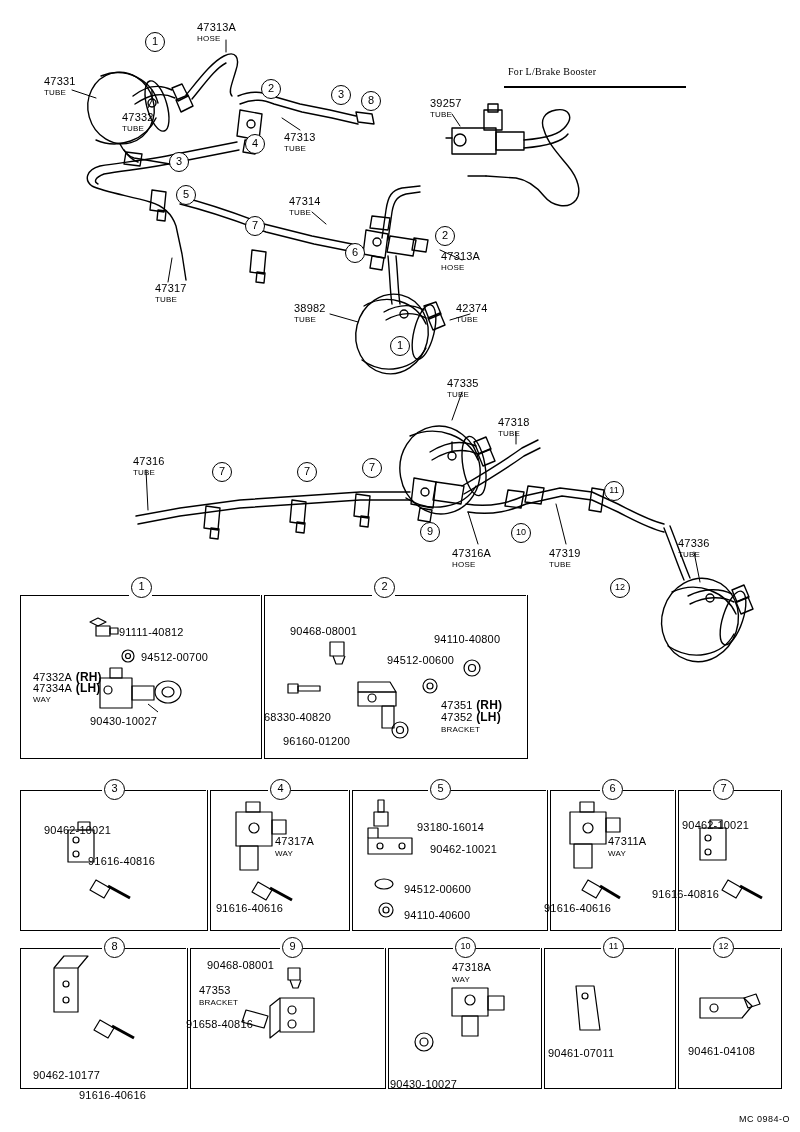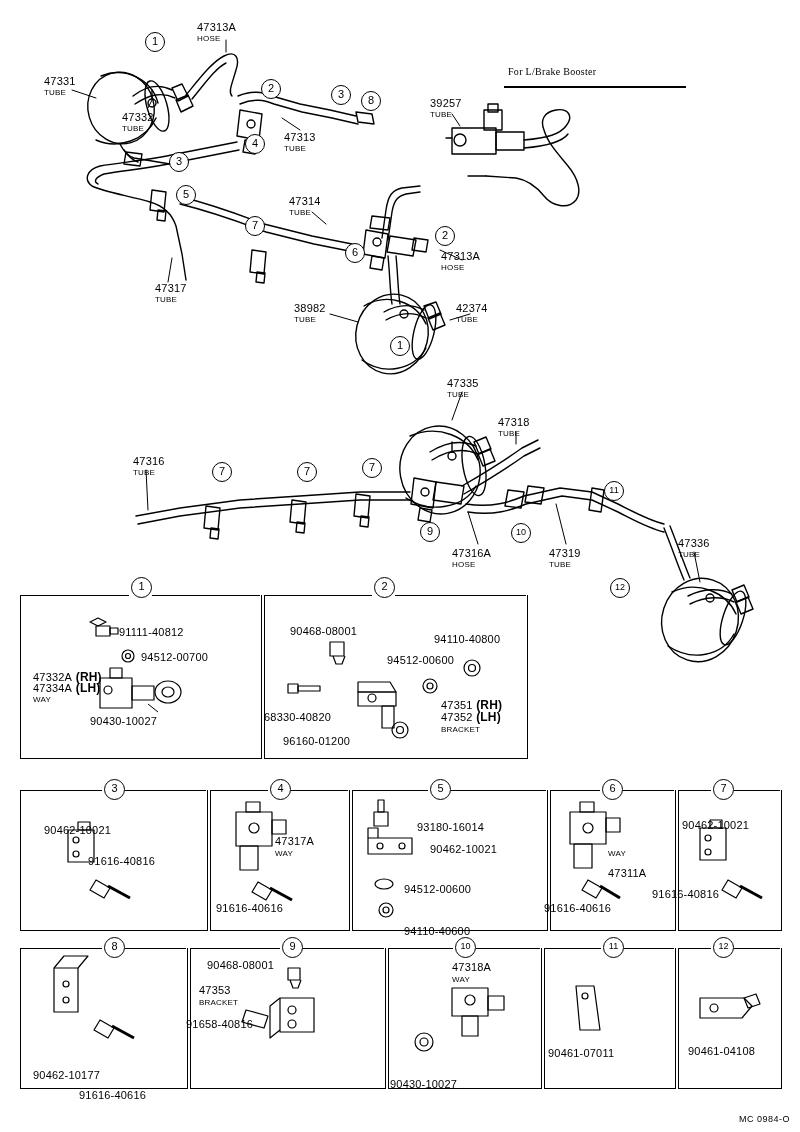--- a/index.html
+++ b/index.html
@@ -250,26 +250,26 @@
     <div class="lbl" style="left: 275px; top: 836px; text-align: right;"><span>47317A</span></div>
     <div class="lbl " style="font-size: 8px; left: 275px; top: 848px;"><span>WAY</span></div>
     <div class="lbl" style="left: 216px; top: 903px;"><span>91616-40616</span></div>
     <div class="box" style="left: 352px; top: 790px; width: 194px; height: 140px; border-top: none;"></div>
     <div class="box" style="border-right: none; border-bottom: none; border-left: none; border-image: initial; border-top: 1.1px solid rgb(0, 0, 0); left: 352px; top: 790px; width: 76px; height: 0px;"></div>
     <div class="box" style="border-right: none; border-bottom: none; border-left: none; border-image: initial; border-top: 1.1px solid rgb(0, 0, 0); left: 451px; top: 790px; width: 95px; height: 0px;"></div>
     <div class="grpnum" style="left: 430px; top: 779px;">5</div>
     <div class="lbl" style="left: 417px; top: 822px;"><span>93180-16014</span></div>
     <div class="lbl" style="left: 430px; top: 844px;"><span>90462-10021</span></div>
     <div class="lbl" style="left: 404px; top: 884px;"><span>94512-00600</span></div>
-    <div class="lbl" style="left: 404px; top: 910px; margin-top: 16px;"><span>94110-40600</span></div>
+    <div class="lbl" style="left: 404px; top: 910px;"><span>94110-40600</span></div>
     <div class="box" style="left: 550px; top: 790px; width: 124px; height: 140px; border-top: none;"></div>
     <div class="box" style="border-right: none; border-bottom: none; border-left: none; border-image: initial; border-top: 1.1px solid rgb(0, 0, 0); left: 550px; top: 790px; width: 50px; height: 0px;"></div>
     <div class="box" style="border-right: none; border-bottom: none; border-left: none; border-image: initial; border-top: 1.1px solid rgb(0, 0, 0); left: 623px; top: 790px; width: 51px; height: 0px;"></div>
     <div class="grpnum" style="left: 602px; top: 779px;">6</div>
-    <div class="lbl" style="left: 608px; top: 836px; margin-top: 32px;"><span>47311A</span></div>
+    <div class="lbl" style="left: 608px; top: 836px;"><span>47311A</span></div>
     <div class="lbl " style="font-size: 8px; left: 608px; top: 848px;"><span>WAY</span></div>
     <div class="lbl" style="left: 544px; top: 903px;"><span>91616-40616</span></div>
     <div class="box" style="left: 678px; top: 790px; width: 102px; height: 140px; border-top: none;"></div>
     <div class="box" style="border-right: none; border-bottom: none; border-left: none; border-image: initial; border-top: 1.1px solid rgb(0, 0, 0); left: 678px; top: 790px; width: 33px; height: 0px;"></div>
     <div class="box" style="border-right: none; border-bottom: none; border-left: none; border-image: initial; border-top: 1.1px solid rgb(0, 0, 0); left: 734px; top: 790px; width: 46px; height: 0px;"></div>
     <div class="grpnum" style="left: 713px; top: 779px;">7</div>
     <div class="lbl" style="left: 682px; top: 820px;"><span>90462-10021</span></div>
     <div class="lbl" style="left: 652px; top: 889px;"><span>91616-40816</span></div>
     <div class="box" style="left: 20px; top: 948px; width: 166px; height: 140px; border-top: none;"></div>
     <div class="box" style="border-right: none; border-bottom: none; border-left: none; border-image: initial; border-top: 1.1px solid rgb(0, 0, 0); left: 20px; top: 948px; width: 82px; height: 0px;"></div>

